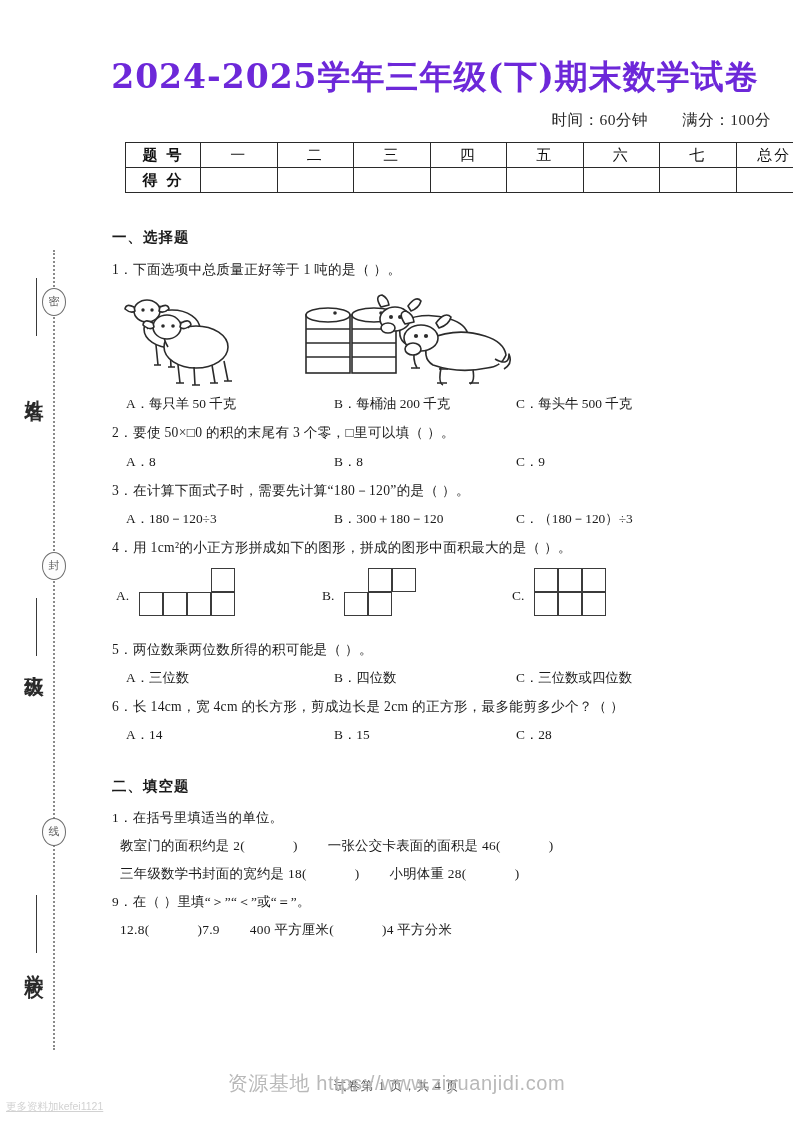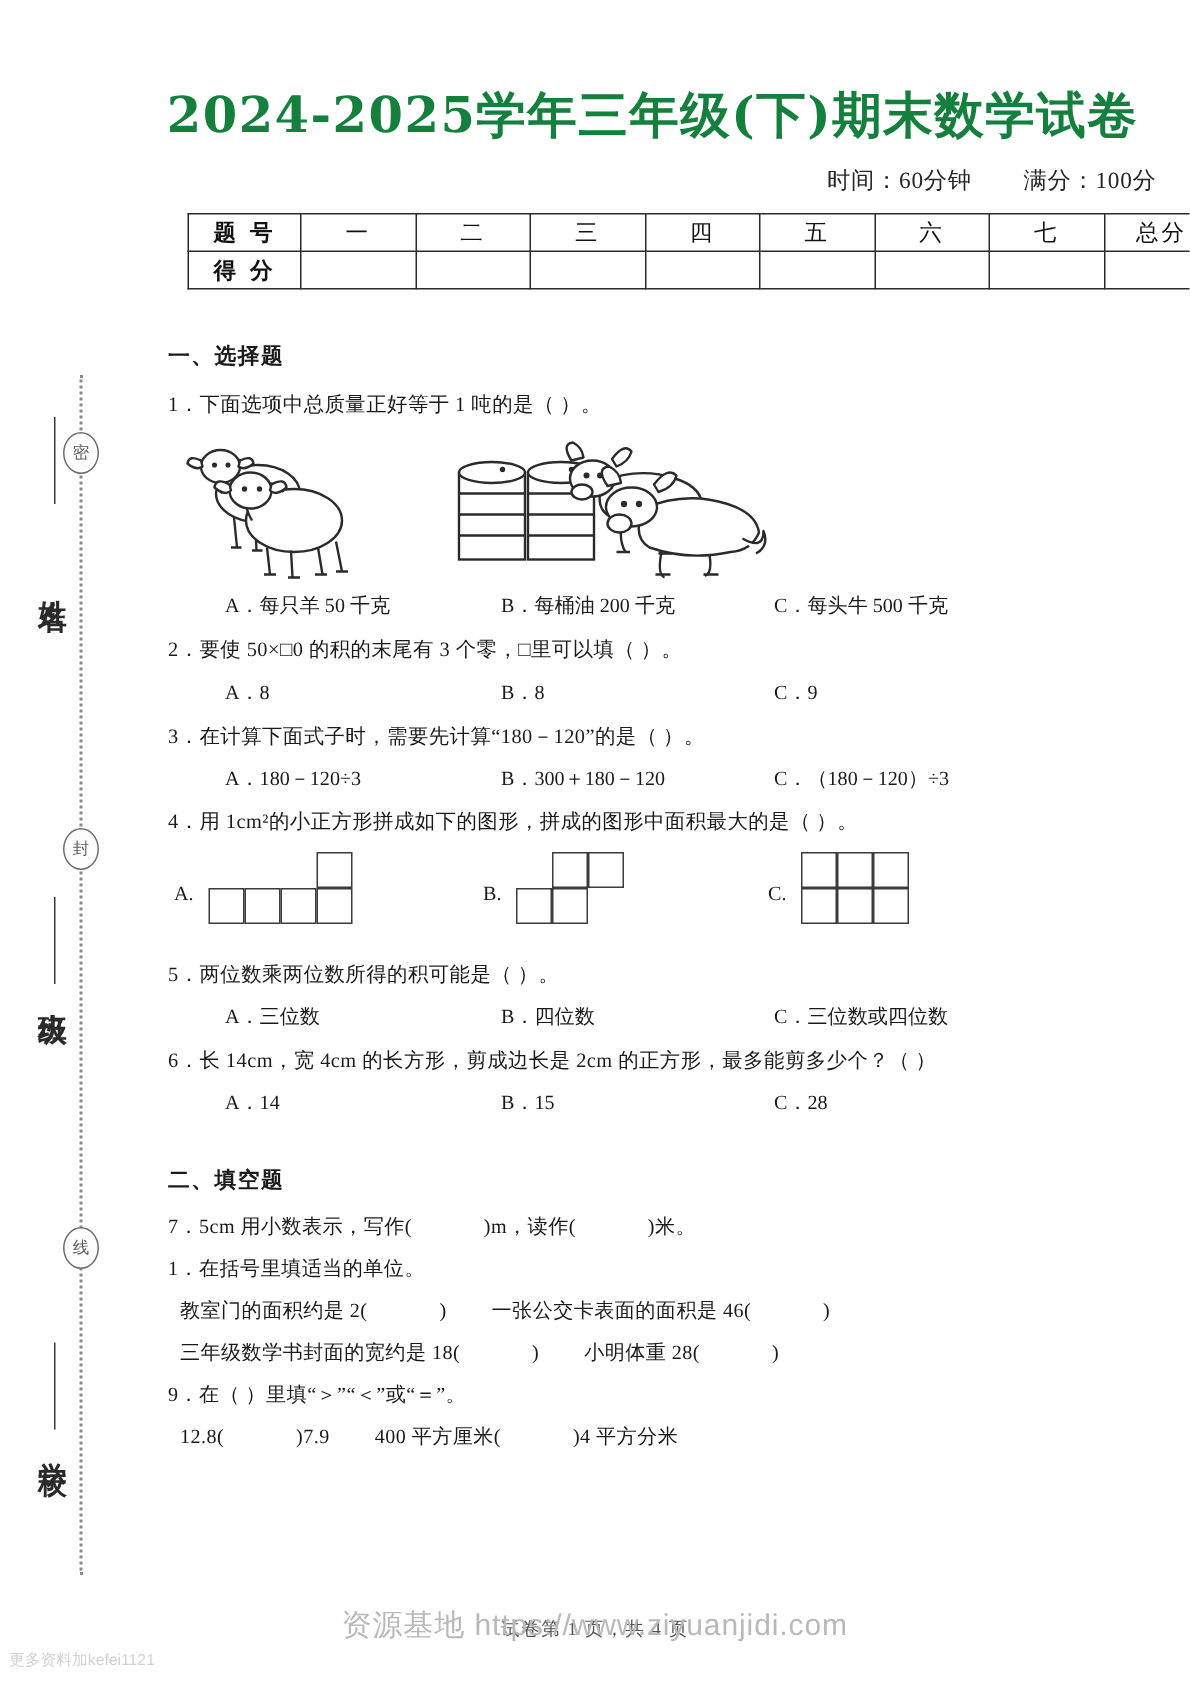--- a/index.html
+++ b/index.html
@@ -31,21 +31,21 @@
     border:1.4px solid #6d6d6d;border-radius:50%;
     background:#fdfdfd;
     font-size:11px;line-height:26px;text-align:center;
     color:#5c5c5c;font-family:"DejaVu Serif",serif;
   }
 
   
   .title{
     position:absolute;left:85px;top:55px;width:700px;
     text-align:center;font-size:33px;font-weight:bold;
-    letter-spacing:1px;color:#15803d;
+    letter-spacing:1px;color:#6d28d9;
     font-family:"DejaVu Serif",serif;
   }
   .meta{
     position:absolute;right:22px;top:110px;
     font-size:15.5px;color:#262626;letter-spacing:.5px;
   }
   .meta span{margin-left:30px;}
 
   
   .score-table{
@@ -61,21 +61,21 @@
 
   
   .content{position:absolute;left:112px;top:228px;width:650px;}
   .sec-title{
     font-size:14.5px;font-weight:bold;margin:0 0 13px 0;
     letter-spacing:1px;font-family:Liberation Sans, sans-serif;
   }
   .q{font-size:13.6px;line-height:1.5;margin:0 0 9px 0;letter-spacing:.3px;}
   .opts{font-size:13.4px;margin:0 0 11px 14px;position:relative;height:17px;}
   .opts .o{position:absolute;white-space:nowrap;}
-  .o1{left:0;margin-left:24px;} .o2{left:208px;} .o3{left:390px;}
+  .o1{left:0;} .o2{left:208px;} .o3{left:390px;}
 
   .blankline{font-size:13.4px;margin:0 0 10px 0;letter-spacing:.3px;}
   .indent{margin-left:8px;}
   .sp{display:inline-block;width:48px;}
   .sp-sm{display:inline-block;width:30px;}
 
   
   .shapes{position:relative;height:62px;margin:4px 0 10px 0;}
   .shape-grp{position:absolute;top:0;display:flex;align-items:flex-end;}
   .shape-lbl{font-size:13.4px;margin-right:10px;padding-bottom:12px;}
@@ -96,20 +96,21 @@
   }
   .watermark{
     position:absolute;left:0;right:0;top:1070px;text-align:center;
     font-size:20px;color:#b9b9b9;letter-spacing:.6px;
     font-family:Liberation Sans, sans-serif;
   }
   .corner-note{
     position:absolute;left:6px;top:1100px;
     font-size:10.5px;color:#d2d2d2;
     font-family:"Liberation Sans",sans-serif;
+    text-decoration:underline;
   }
 </style>
 </head>
 <body>
 
 <div class="page">
 
   <div class="sidebar">
     <div class="seal-dotted"></div>
 
@@ -305,23 +306,20 @@
 
     <div class="q">6．长 14cm，宽 4cm 的长方形，剪成边长是 2cm 的正方形，最多能剪多少个？（   ）</div>
     <div class="opts" style="margin-bottom:34px;">
       <span class="o o1">A．14</span>
       <span class="o o2">B．15</span>
       <span class="o o3">C．28</span>
     </div>
 
     <div class="sec-title">二、填空题</div>
 
-    <div class="blankline">
-      <span>7．5cm 用小数表示，写作(</span><span class="sp"></span><span>)m，读作(</span><span class="sp"></span><span>)米。</span>
-    </div>
 
     <div class="blankline">1．在括号里填适当的单位。</div>
 
     <div class="blankline indent">
       <span>教室门的面积约是 2(</span><span class="sp"></span><span>)</span><span class="sp-sm"></span><span>一张公交卡表面的面积是 46(</span><span class="sp"></span><span>)</span>
     </div>
 
     <div class="blankline indent">
       <span>三年级数学书封面的宽约是 18(</span><span class="sp"></span><span>)</span><span class="sp-sm"></span><span>小明体重 28(</span><span class="sp"></span><span>)</span>
     </div>

